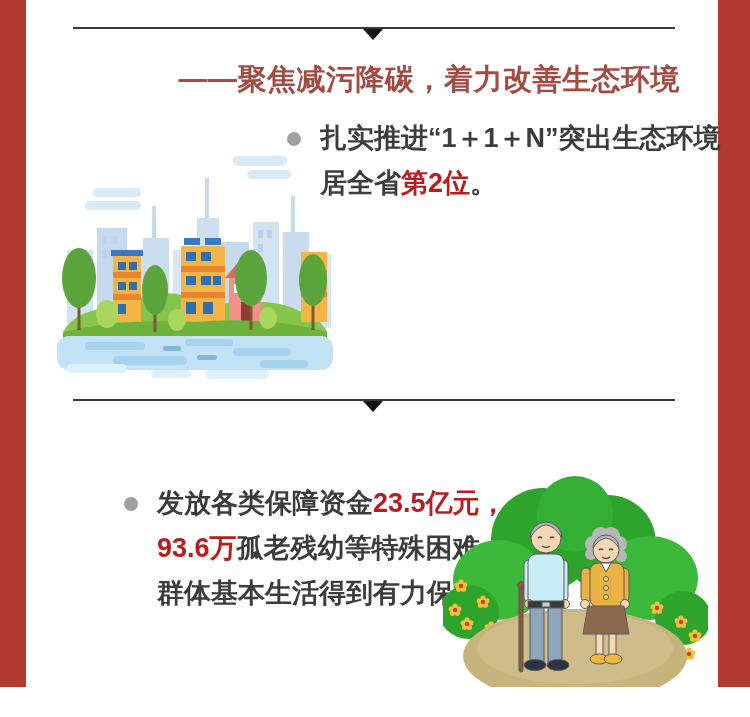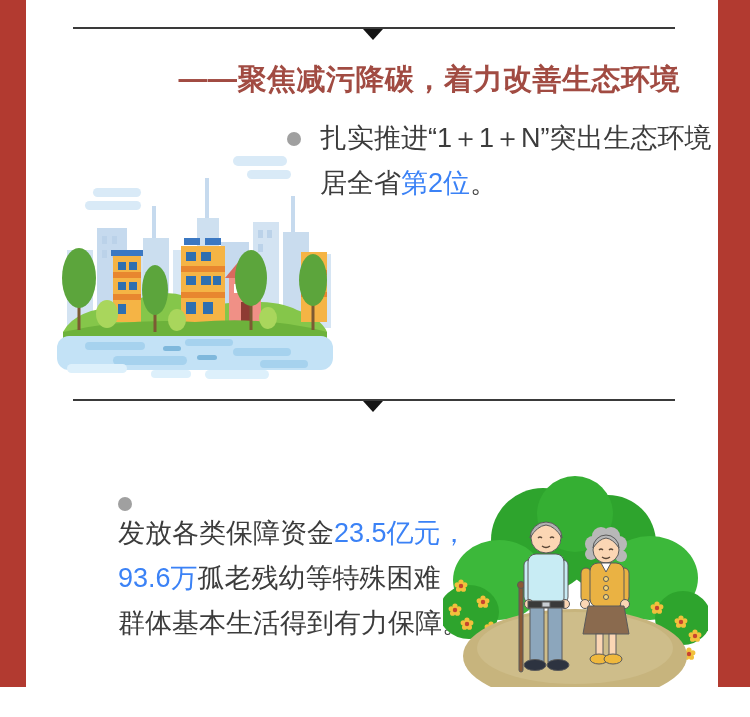--- a/index.html
+++ b/index.html
@@ -11,28 +11,28 @@
   .divider{position:absolute;left:73px;width:602px;height:2px;background:#3a3a3a;}
   .d1{top:27px;} .d2{top:399px;}
   .divider-arrow{position:absolute;width:0;height:0;
         border-left:10px solid transparent;border-right:10px solid transparent;
         border-top:11px solid #141414;}
   .a1{left:363px;top:29px;} .a2{left:363px;top:401px;}
   .heading{position:absolute;left:26px;right:70px;margin:0;text-align:right;
         font-size:29px;font-weight:bold;color:#a14b42;letter-spacing:0.5px;
         white-space:nowrap;}
   .h1{top:60px;} .h2{top:427px;}
-  .body{position:absolute;display:flex;align-items:flex-start;}
+  .body{position:absolute;display:flex;align-items:flex-start;font-weight:bold;}
   .body1{left:287px;top:116px;}
-  .body2{left:118px;top:481px;flex-direction:column;}
+  .body2{left:124px;top:481px;}
   .bullet{flex:0 0 auto;width:14px;height:14px;border-radius:50%;background:#a0a0a0;
         margin-top:16px;margin-right:19px;}
   .lines{font-size:27px;line-height:45px;color:#3c3c3c;}
   .line{white-space:nowrap;}
-  .hl{color:#3b82f6;}
+  .hl{color:#b91c1c;}
   .illu{position:absolute;}
   .illu1{left:55px;top:150px;}
   .illu2{left:443px;top:468px;}
 </style>
 </head>
 <body>
 
 <div class="page">
 
   <div class="accent-bar left"></div>

